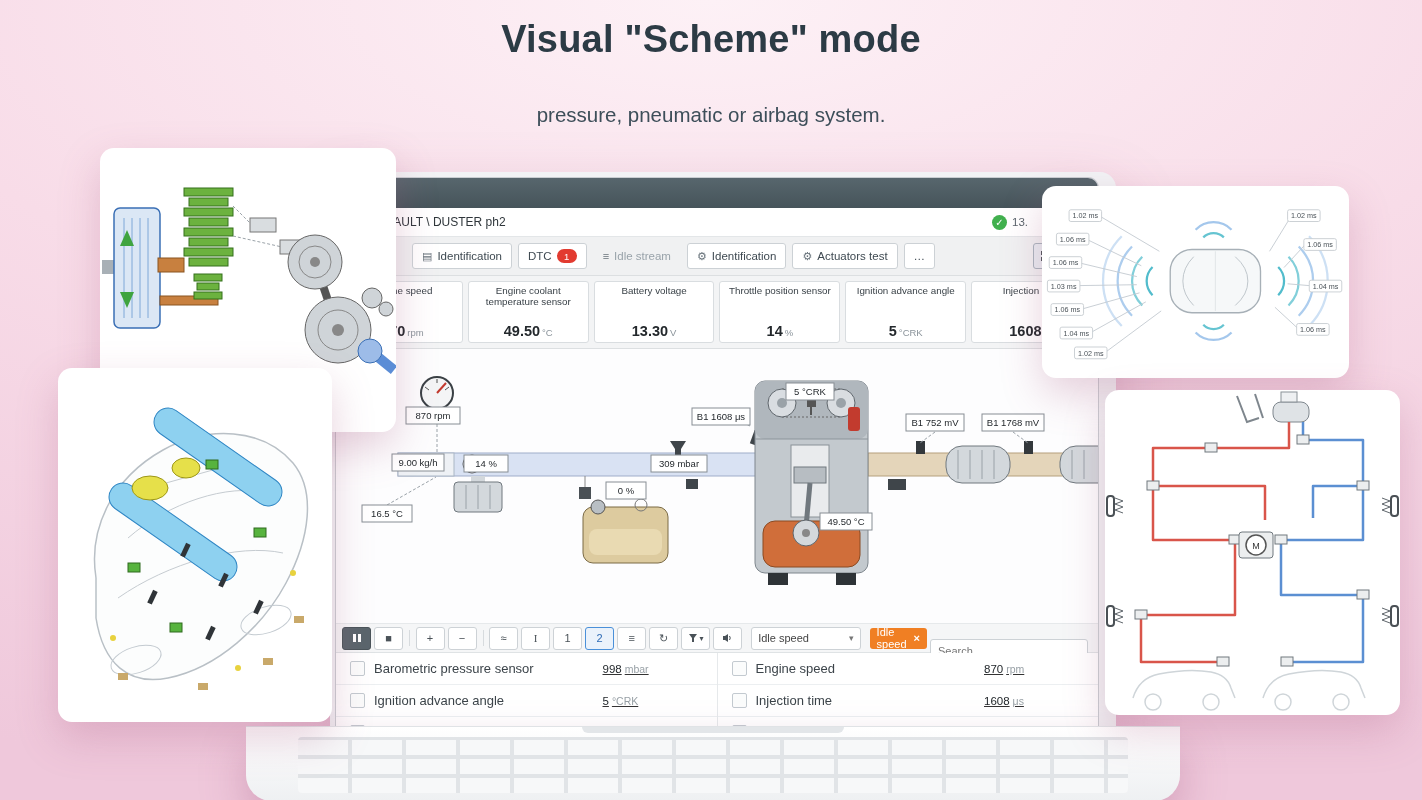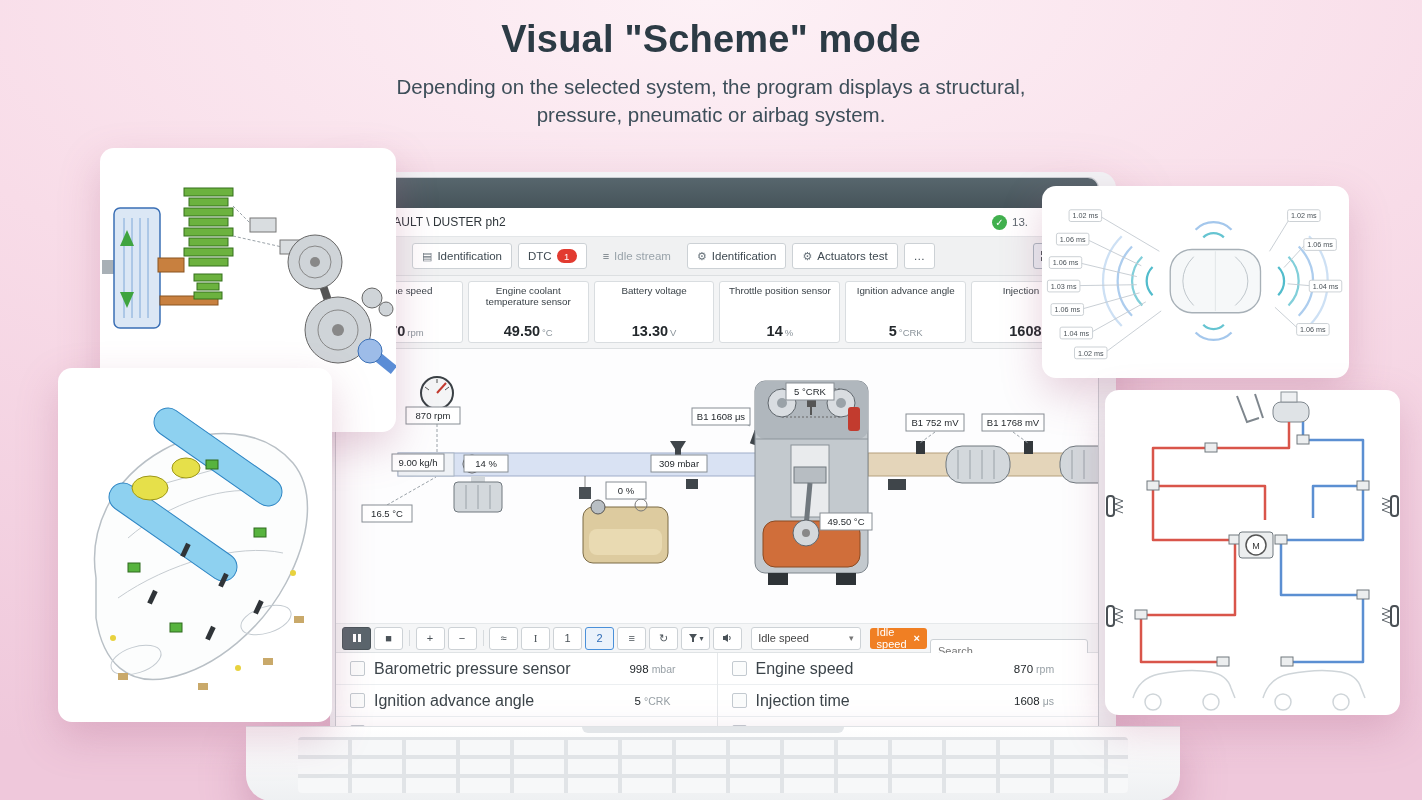--- a/index.html
+++ b/index.html
@@ -69,22 +69,22 @@
     align-items:center;gap:7px;padding:0 7px;margin-left:6px;}
   .chip .x{font-weight:bold;}
   .search{height:21px;width:148px;border:1px solid #cdd2d6;border-radius:3px;font-size:11px;
     padding:0 7px;color:#444;margin-left:auto;margin-right:4px;font-family:inherit;background:#fff;margin-top:25px;}
 
   .dtable{flex:1;display:flex;background:#fff;min-height:0;}
   .tcol{flex:1;display:flex;flex-direction:column;min-width:0;}
   .tcol + .tcol{border-left:1px solid #e6e9eb;}
   .trow{display:flex;align-items:center;height:31px;flex:none;border-bottom:1px solid #eceff1;padding:0 14px;gap:9px;}
   .cb{width:13px;height:13px;border:1px solid #c3cad0;border-radius:2px;background:#fbfcfc;flex:none;}
-  .tname{font-size:16px;color:#3c444a;flex:1;white-space:nowrap;overflow:hidden;}
-  .tvw{width:100px;text-align:center;white-space:nowrap;}
+  .tname{font-size:13px;color:#3c444a;flex:1;white-space:nowrap;overflow:hidden;}
+  .tvw{width:100px;text-align:left;white-space:nowrap;text-decoration:underline;}
   .tval{font-size:11.5px;color:#23282c;}
   .tunit{font-size:10.5px;color:#98a0a6;margin-left:3px;}
 
   .base{position:absolute;left:246px;top:726px;width:934px;height:74px;z-index:2;
     background:linear-gradient(#ffffff,#eef0f2);border-radius:0 0 26px 26px;border-top:1px solid #e0e3e6;
     box-shadow:0 22px 44px rgba(160,85,125,.35);}
   .base::before{content:"";position:absolute;left:36%;right:36%;top:0;height:6px;background:#e3e6e9;border-radius:0 0 8px 8px;}
   .keyboard{position:absolute;left:52px;right:52px;top:10px;bottom:8px;border-radius:4px;
     background:
       repeating-linear-gradient(90deg, transparent 0 50px, #e1e4e7 50px 54px),
@@ -102,21 +102,21 @@
   .pl-box rect{fill:#fff;stroke:#c6ccd0;}
   .pl-box text{font-size:8px;fill:#4a5258;text-anchor:middle;}
 </style>
 </head>
 <body>
 
 <div class="stage">
 
   <div class="hero">
     <h1>Visual "Scheme" mode</h1>
-    <p><span>Depending on the selected system, the program displays a structural,</span><br>
+    <p><br>
     <span>pressure, pneumatic or airbag system.</span></p>
   </div>
 
   <div class="laptop-screen">
     <div class="app">
       <div class="titlebar"></div>
 
       <div class="vehiclebar">
         <span>RENAULT \ DUSTER ph2</span>
         <span class="vright">

